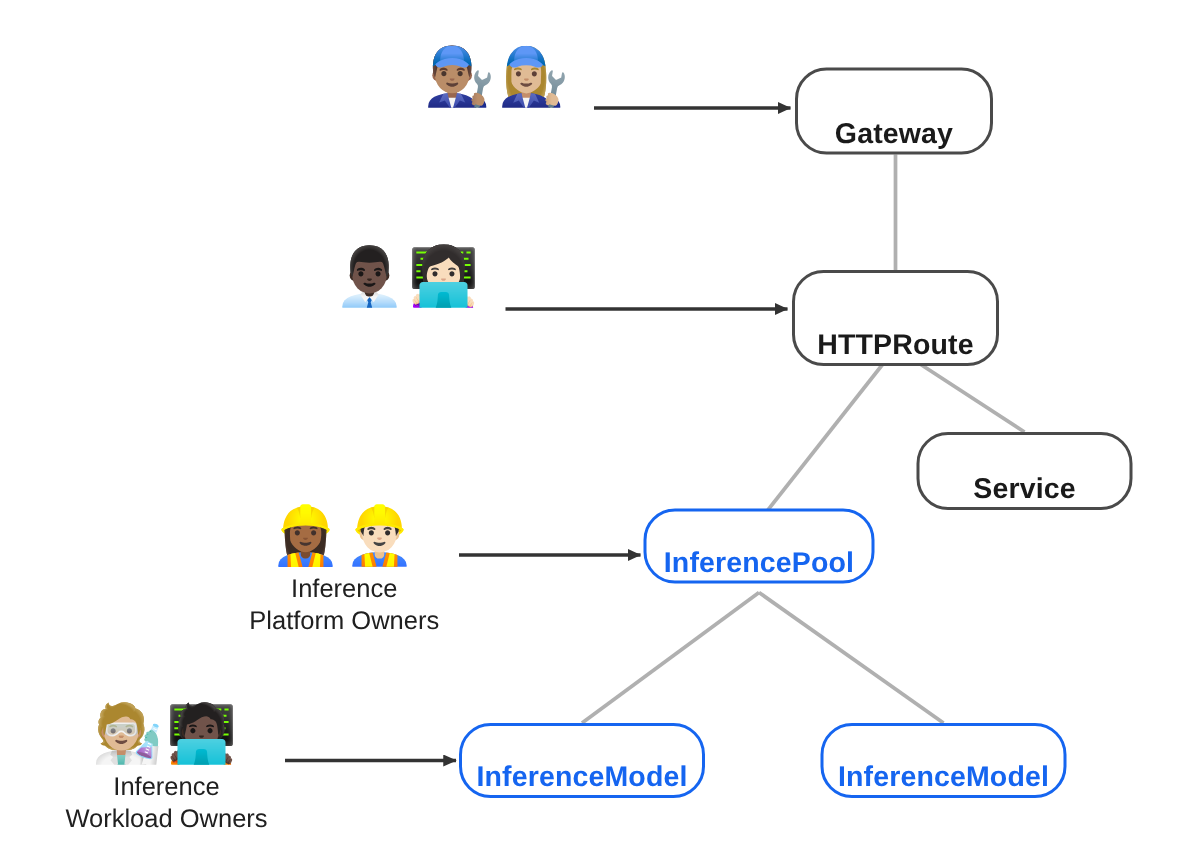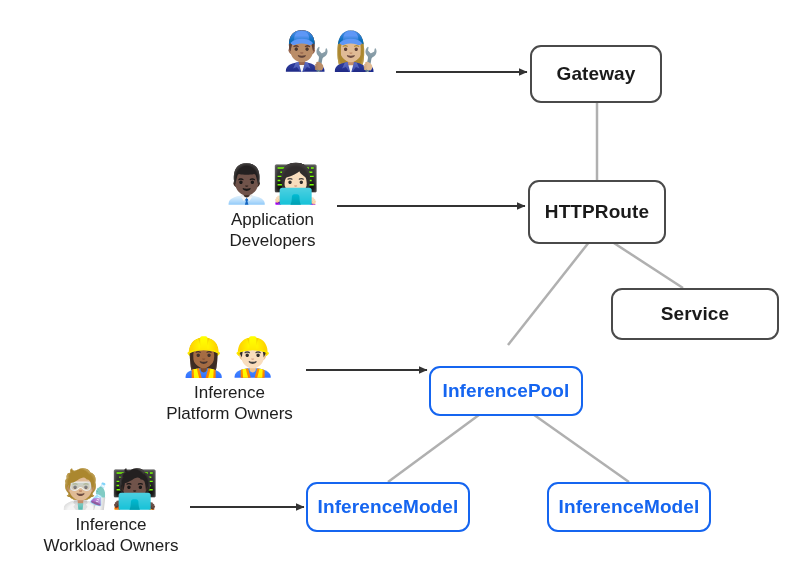--- a/index.html
+++ b/index.html
@@ -23,23 +23,23 @@
     left: 0;
     top: 0;
     width: 800px;
     height: 572px;
     pointer-events: none;
   }
   .node {
     position: absolute;
     box-sizing: border-box;
     display: flex;
-    align-items: center;
+    align-items: flex-end;
     justify-content: center;
-    border-radius: 11px;
+    border-radius: 21px;
     background: #ffffff;
     font-weight: bold;
     letter-spacing: 0.1px;
     white-space: nowrap;
   }
   .node.dark {
     border: 2px solid #4a4a4a;
     color: #1a1a1a;
     font-size: 19px;
   }
@@ -98,22 +98,20 @@
 
     <line x1="190" y1="507" x2="304" y2="507" stroke="#333333" stroke-width="2.2" marker-end="url(#arrowhead)"></line>
   </svg>
 
   <div class="persona" style="left:255px; top:28px; width:155px;">
     <div class="emojis">👨🏽‍🔧👩🏼‍🔧</div>
   </div>
 
   <div class="persona" style="left:195px; top:161px; width:155px;">
     <div class="emojis">👨🏿‍💼👩🏻‍💻</div>
-    <div class="plabel">Application
-Developers</div>
   </div>
 
   <div class="persona" style="left:152px; top:334px; width:155px;">
     <div class="emojis">👷🏾‍♀️👷🏻‍♂️</div>
     <div class="plabel">Inference
 Platform Owners</div>
   </div>
 
   <div class="persona" style="left:30px; top:466px; width:162px;">
     <div class="emojis">🧑🏼‍🔬🧑🏿‍💻</div>
@@ -122,25 +120,25 @@
   </div>
 
   <div class="node dark" style="left:530px; top:45px; width:132px; height:58px;">
     <span>Gateway</span>
   </div>
 
   <div class="node dark" style="left:528px; top:180px; width:138px; height:64px;">
     <span>HTTPRoute</span>
   </div>
 
-  <div class="node dark" style="left:611px; top:288px; width:168px; height:52px;">
+  <div class="node dark" style="left:611px; top:288px; width:144px; height:52px;">
     <span>Service</span>
   </div>
 
-  <div class="node blue" style="left:429px; top:366px; width:154px; height:50px;">
+  <div class="node blue" style="left:429px; top:339px; width:154px; height:50px;">
     <span>InferencePool</span>
   </div>
 
   <div class="node blue" style="left:306px; top:482px; width:164px; height:50px;">
     <span>InferenceModel</span>
   </div>
 
   <div class="node blue" style="left:547px; top:482px; width:164px; height:50px;">
     <span>InferenceModel</span>
   </div>

